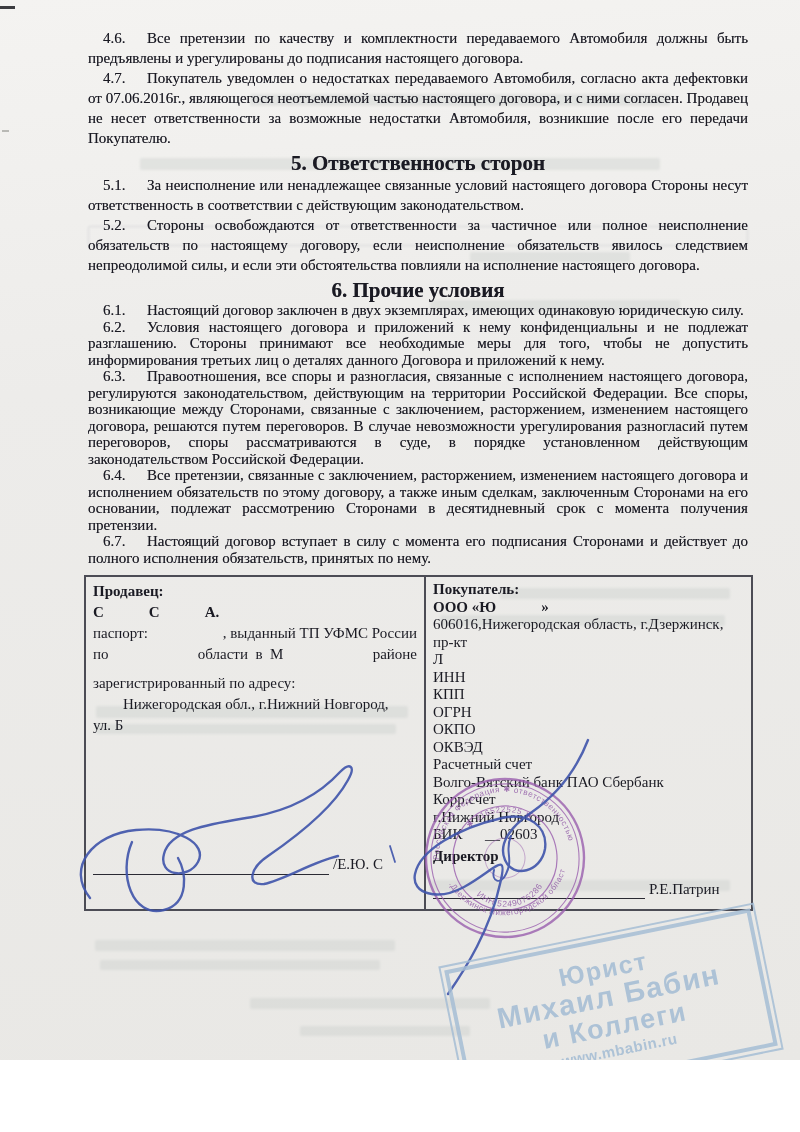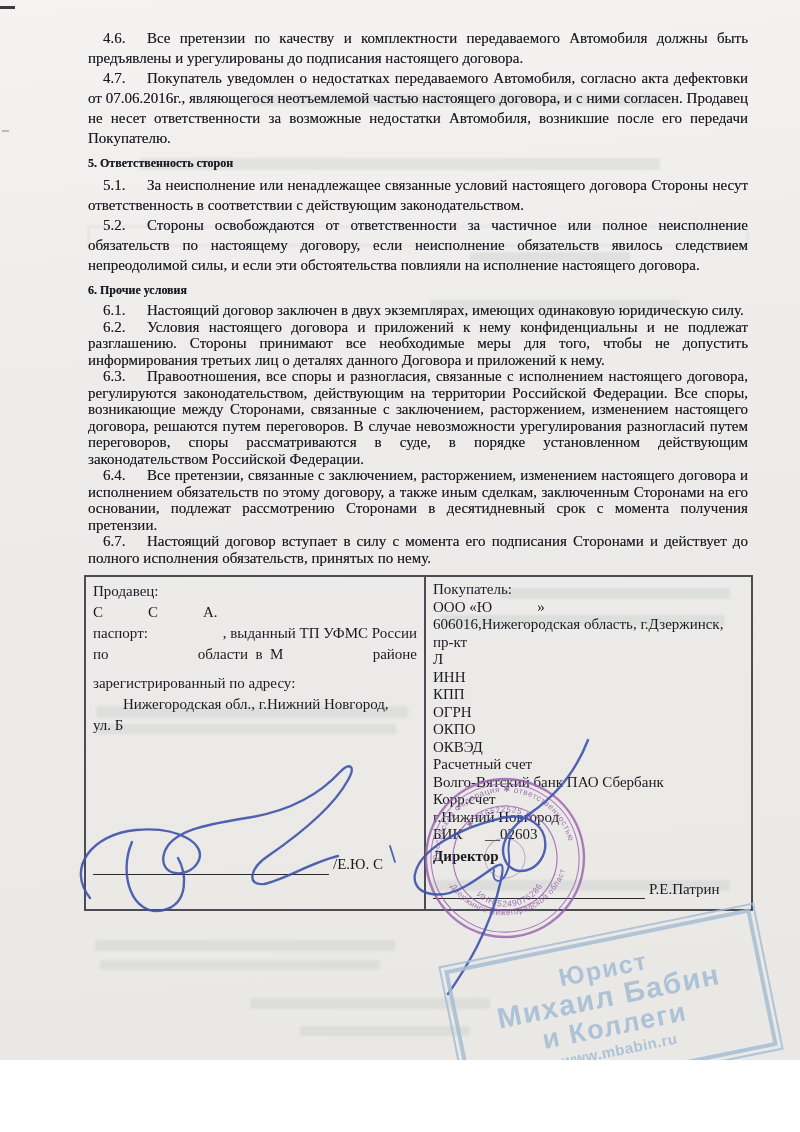--- a/index.html
+++ b/index.html
@@ -17,33 +17,33 @@
   
   .bleed{position:absolute;background:#c3c9c6;opacity:.33;filter:blur(1.2px);border-radius:2px;}
   .bleed.box{background:transparent;border:1px solid rgba(130,142,150,.45);opacity:.5;}
 
   .content{position:absolute;left:88px;top:28px;width:660px;}
   .clause{margin:0;text-align:justify;text-indent:15px;font-size:15px;
           text-shadow:0 0 .4px rgba(22,22,34,.55);}
   .sec45 .clause{line-height:20px;}
   .sec6 .clause{line-height:16.5px;}
   .num{display:inline-block;min-width:44px;text-indent:0;}
-  .sec-title{margin:5px 0 2px 0;font-weight:bold;font-size:12px;
+  .sec-title{margin:5px 0 2px 0;text-align:center;font-weight:bold;font-size:21px;
              line-height:20px;text-shadow:0 0 .4px rgba(22,22,34,.6);}
 
   
   .parties-table{
     position:absolute;left:84px;top:575px;width:669px;height:336px;
     border:2px solid #4c4c55;display:flex;box-sizing:border-box;
     font-size:15px;
   }
   .cell{box-sizing:border-box;padding:4px 7px;display:flex;flex-direction:column;}
   .cell-seller{width:338px;line-height:21px;}
   .cell-buyer{flex:1;border-left:2px solid #4c4c55;line-height:17.5px;}
-  .b{font-weight:normal;}
+  .b{font-weight:bold;}
   .prewrap{white-space:pre-wrap;}
   .split{display:flex;justify-content:space-between;gap:42px;}
   .indent8{white-space:pre-wrap;}
   .gap8{height:8px;}
   .gap4{height:4px;}
   .sig-row{margin-top:auto;display:flex;align-items:flex-end;margin-bottom:30px;}
   .sig-line{display:inline-block;border-bottom:1.6px solid #2a2a33;height:14px;}
   .sig-line.seller{width:236px;}
   .sig-line.buyer{width:212px;}
   .sig-name{font-weight:normal;margin-left:4px;white-space:nowrap;}

